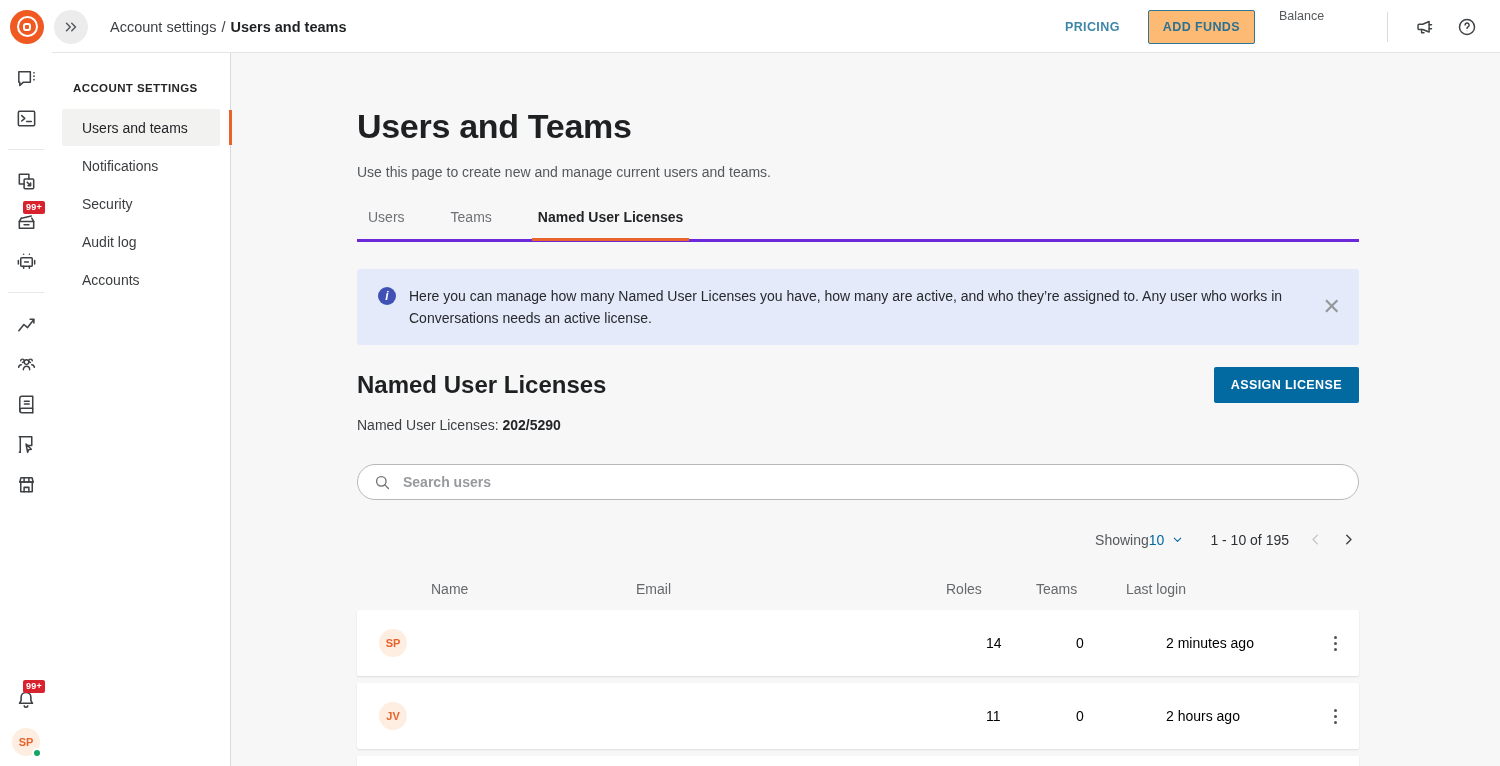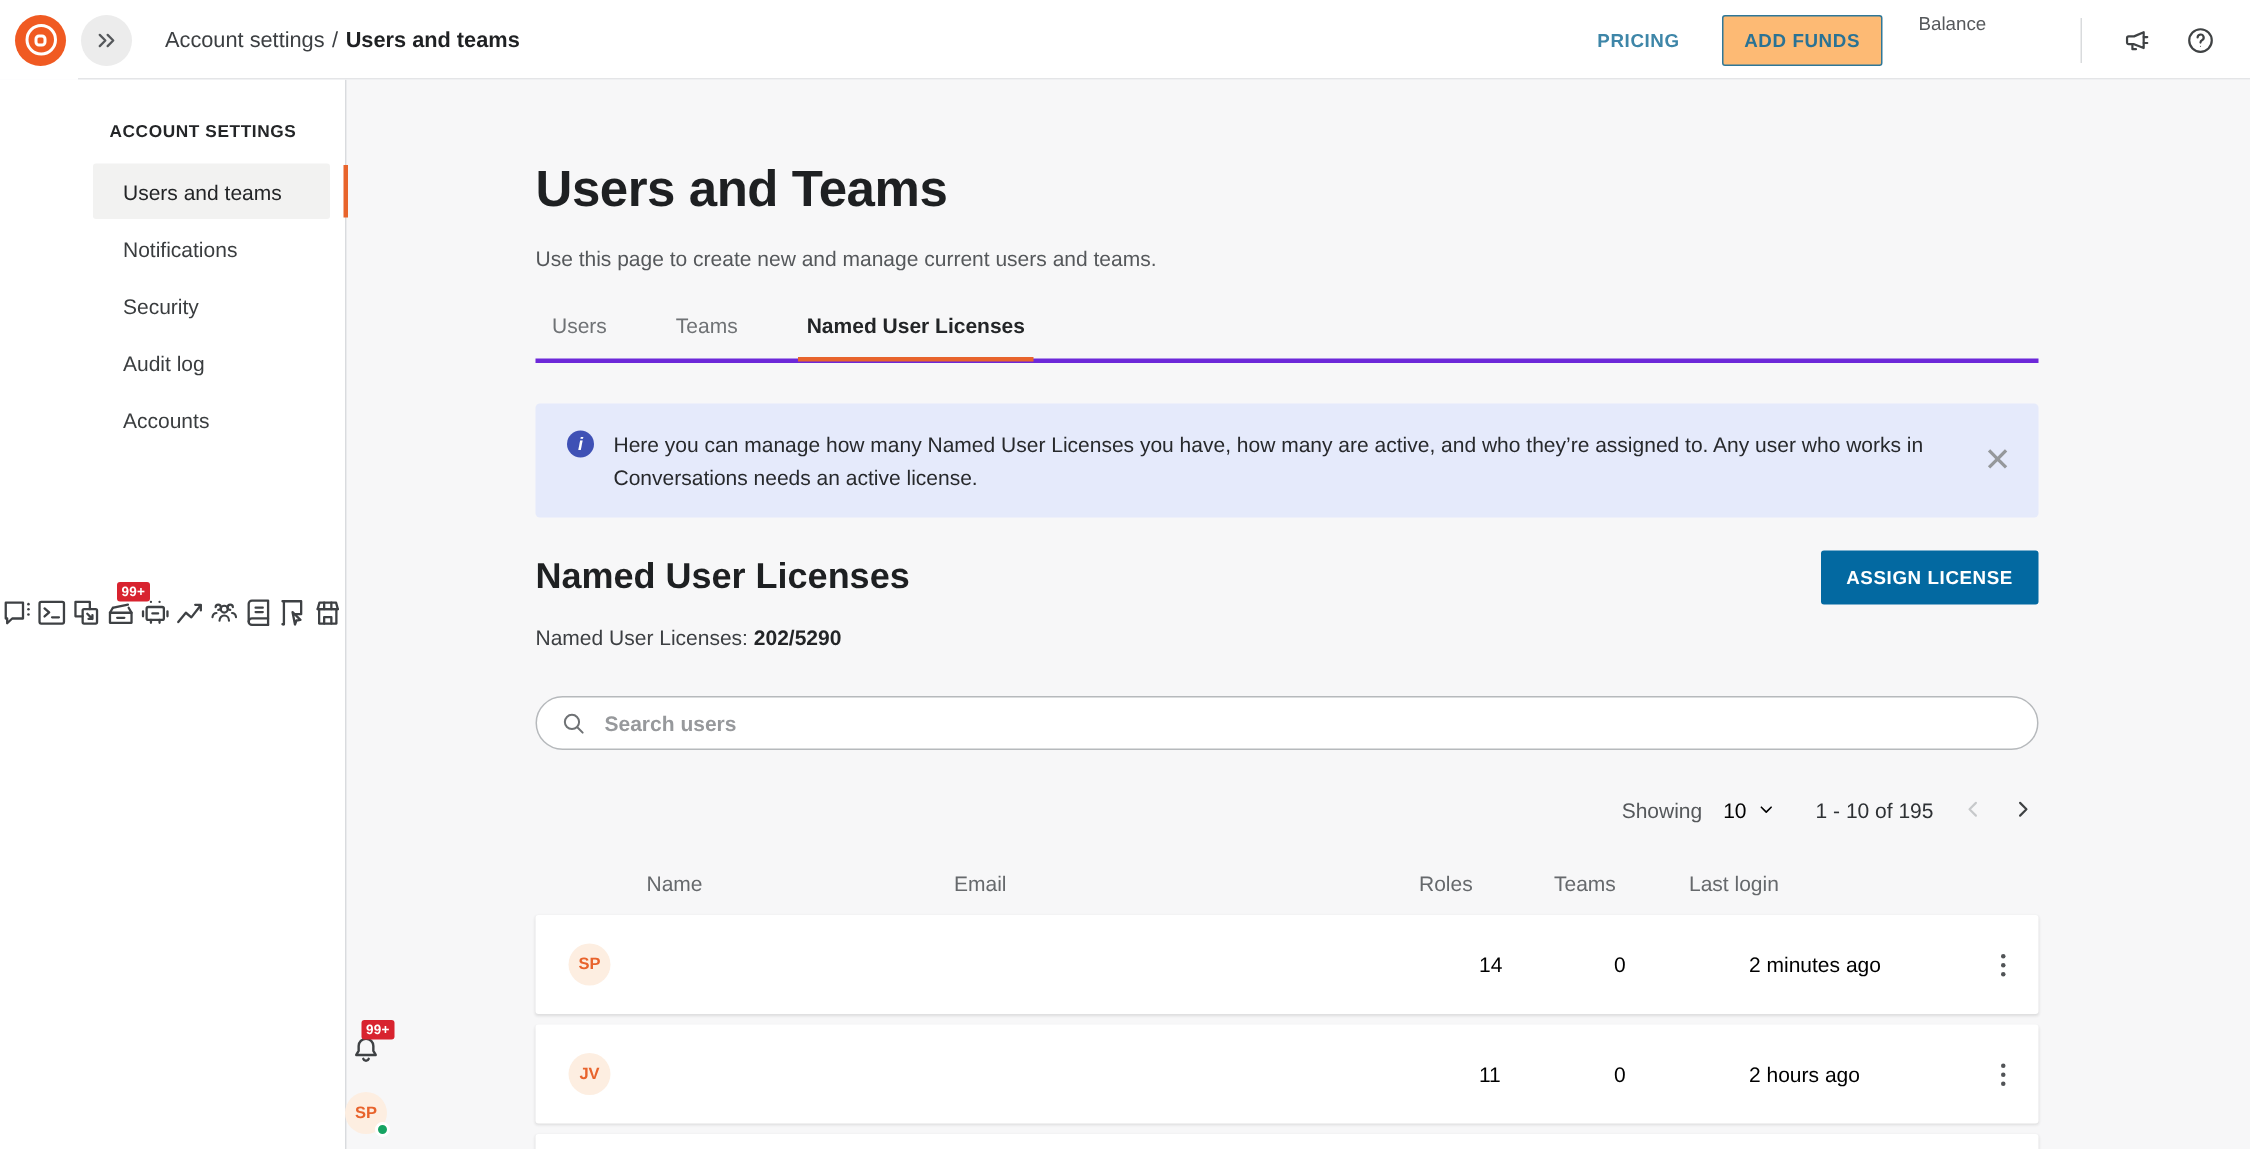--- a/index.html
+++ b/index.html
@@ -25,21 +25,21 @@
   .add-funds { margin-left:22px; font-size:12.5px; font-weight:700; letter-spacing:.4px; color:#2a7294; background:#fdba74; border:1px solid #2f7797; border-radius:2px; padding:9px 14px; cursor:pointer; font-family:inherit; }
   .balance { margin-left:24px; font-size:12.5px; color:#55585b; align-self:flex-start; margin-top:9px; width:108px; }
   .topbar-divider { width:1px; height:30px; background:#d9dbdd; margin-right:24px; }
   .icon-btn { background:none; border:none; color:#3f4244; width:26px; height:26px; display:flex; align-items:center; justify-content:center; cursor:pointer; padding:0; }
   .icon-btn + .icon-btn { margin-left:16px; }
 
   
   .shell { display:flex; height:713px; }
 
   
-  .rail { width:52px; background:#fff; display:flex; flex-direction:row; align-items:center; padding-top:13px; flex:none; }
+  .rail { width:52px; background:#fff; display:flex; flex-direction:column; align-items:center; padding-top:13px; flex:none; }
   .rail-icon { width:24px; height:24px; color:#3e4144; margin-bottom:16px; position:relative; display:flex; align-items:center; justify-content:center; cursor:pointer; }
   .rail-divider { width:36px; height:1px; background:#e7e8e9; margin:3px 0 19px; }
   .badge { position:absolute; top:-8px; left:9px; background:#d8232f; color:#fff; font-size:9px; font-weight:700; padding:1.5px 3px; border-radius:2px; letter-spacing:.2px; line-height:1.1; }
   .rail-bottom { margin-top:auto; display:flex; flex-direction:column; align-items:center; padding-bottom:10px; }
   .bell-wrap { position:relative; color:#3e4144; margin-bottom:16px; cursor:pointer; }
   .avatar-me { width:28px; height:28px; border-radius:50%; background:#fdeee1; color:#e8632c; font-size:11px; font-weight:700; display:flex; align-items:center; justify-content:center; position:relative; cursor:pointer; }
   .online-dot { position:absolute; right:-2px; bottom:-2px; width:10px; height:10px; border-radius:50%; background:#16a463; border:2px solid #fff; }
 
   
   .sidebar { width:179px; background:#fff; border-right:1px solid #d9dbde; padding-top:29px; flex:none; }
@@ -68,21 +68,21 @@
   .assign-btn { background:#0369a1; color:#fff; border:none; border-radius:2px; font-size:12.5px; font-weight:700; letter-spacing:.4px; padding:11px 17px; cursor:pointer; font-family:inherit; }
   .usage { margin-top:14px; font-size:14px; color:#3c3f42; }
   .usage b { color:#232527; }
 
   .search { margin-top:31px; height:36px; border:1px solid #b6b9bc; border-radius:18px; background:#fff; display:flex; align-items:center; padding:0 15px; gap:9px; }
   .search svg { color:#6f7275; flex:none; }
   .search input { flex:1; border:none; outline:none; background:none; font-size:14px; color:#232527; font-family:inherit;font-weight:bold; }
   .search input::placeholder { color:#97999c; }
 
   .pagination { margin-top:29px; display:flex; align-items:center; justify-content:flex-end; font-size:14px; color:#55585b; }
-  .page-size { display:flex; align-items:center; gap:7px; margin-left:14px; color:#000000; cursor:pointer; }
+  .page-size { display:flex; align-items:center; gap:7px; color:#0369a1; cursor:pointer; }
   .page-range { margin-left:26px; color:#2e3134; }
   .page-nav { display:flex; margin-left:16px; gap:12px; }
   .page-nav button { background:none; border:none; padding:2px; cursor:pointer; display:flex; }
   .prev { color:#c7c9cb; }
   .next { color:#3f4244; }
 
   .grid { display:grid; grid-template-columns:74px 205px 310px 90px 90px 1fr 47px; align-items:center; }
   .thead { margin-top:31px; padding-bottom:13px; font-size:14px; color:#66696c; }
   .row { background:#fff; height:66px; border-radius:2px; box-shadow:0 1px 2px rgba(30,32,34,.12); margin-bottom:7px; cursor:pointer; }
   .cell-avatar { padding-left:22px; }

